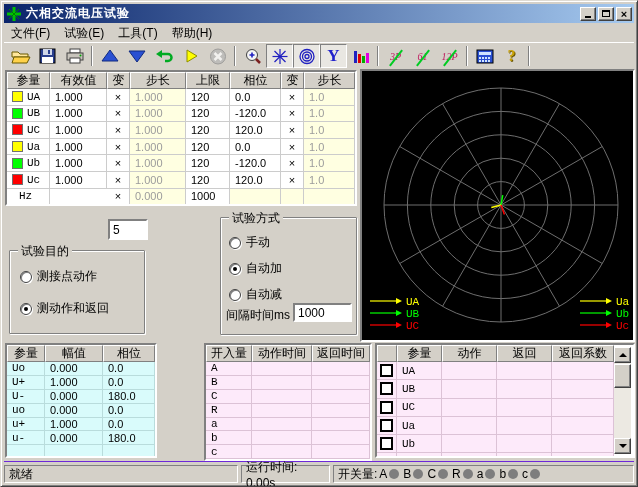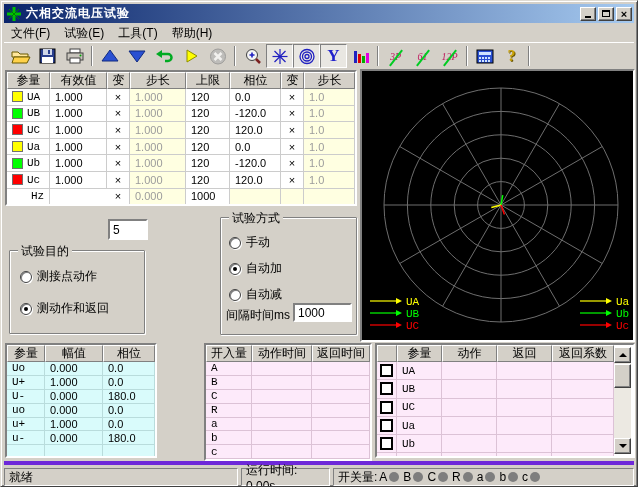--- a/index.html
+++ b/index.html
@@ -75,21 +75,21 @@
     border-color:#fff #404040 #404040 #fff; box-shadow:inset -1px -1px 0 #808080; display:flex; align-items:center; justify-content:center; }
   .sb-thumb { position:absolute; left:0; top:17px; width:17px; height:24px; background:#d4d0c8; border:1px solid;
     border-color:#fff #404040 #404040 #fff; box-shadow:inset -1px -1px 0 #808080; }
   .tri-up { width:0; height:0; border-left:4px solid transparent; border-right:4px solid transparent; border-bottom:4px solid #000; }
   .tri-down { width:0; height:0; border-left:4px solid transparent; border-right:4px solid transparent; border-top:4px solid #000; }
 
   
   .cbx { width:13px; height:13px; background:#fff; border:2px solid #000; flex:none; }
 
   
-  .statusbar { position:absolute; left:3px; right:3px; bottom:3px; height:22px; border-top:4px solid #6d28d9; }
+  .statusbar { position:absolute; left:3px; right:3px; bottom:3px; height:22px; border-top:1px solid #6d28d9; }
   .sb-panel { position:absolute; top:3px; height:18px; border:1px solid; border-color:#808080 #fff #fff #808080;
     display:flex; align-items:center; padding:0 4px; font-size:12px; }
   .sw { display:inline-flex; align-items:center; margin-right:4px; }
   .sw-dot { width:10px; height:10px; border-radius:50%; background:#7e7e7e; margin-left:2px; }
 </style>
 </head>
 <body>
 
 <div class="window">
 
@@ -312,21 +312,21 @@
           <span class="swatch" style="background: rgb(255, 0, 0);"></span>
           <span class="mono">Uc</span>
         </div>
         <div class="td" style="height: 16.6px;">1.000</div>
         <div class="td center" style="height: 16.6px;">×</div>
         <div class="td step" style="height: 16.6px;">1.000</div>
         <div class="td" style="height: 16.6px;">120</div>
         <div class="td" style="height: 16.6px;">120.0</div>
         <div class="td center" style="height: 16.6px;">×</div>
         <div class="td step" style="height: 16.6px;">1.0</div>
-        <div class="td" style="height: 16.6px; padding-left: 24px;">
+        <div class="td" style="height: 16.6px; padding-left: 12px;">
           <span class="mono">Hz</span>
         </div>
         <div class="td" style="height: 16.6px; margin-top: 20px;">50.000</div>
         <div class="td center" style="height: 16.6px;">×</div>
         <div class="td step" style="height: 16.6px;">0.000</div>
         <div class="td" style="height: 16.6px;">1000</div>
         <div class="td step" style="height: 16.6px;"></div>
         <div class="td step" style="height: 16.6px;"></div>
         <div class="td step" style="height: 16.6px;"></div>
       </div>

